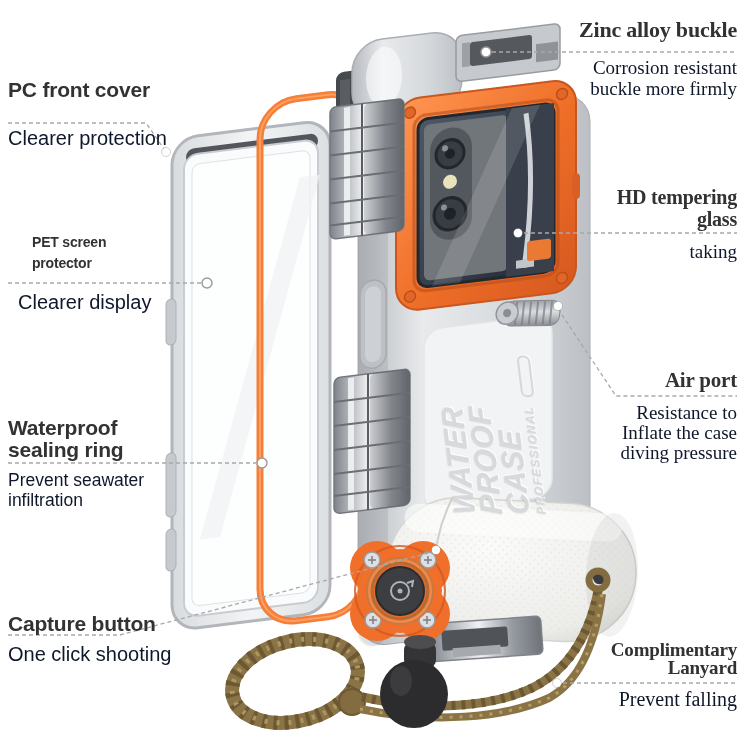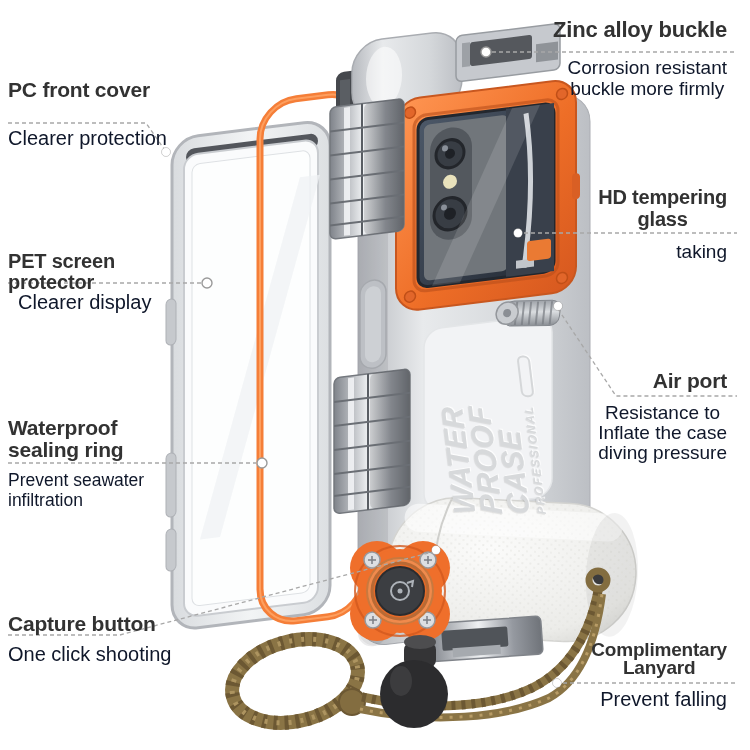--- a/index.html
+++ b/index.html
@@ -1,21 +1,21 @@
 <!DOCTYPE html>
 <html><head>
 <meta charset="utf-8">
 <style>
   html,body{margin:0;padding:0;background:#fff;}
   #stage{position:relative;width:750px;height:750px;background:#fff;overflow:hidden;
          font-family:"Liberation Sans","DejaVu Sans",sans-serif;}
   #art{position:absolute;left:0;top:0;width:750px;height:750px;}
   .co-title{position:absolute;font-weight:700;color:#323232;font-size:21px;line-height:23px;letter-spacing:-0.2px;white-space:nowrap;}
   .co-desc{position:absolute;color:#0f172a;font-size:19px;line-height:21px;white-space:nowrap;}
-  .al-r{text-align:center;right:23px;}
+  .al-r{text-align:right;right:13px;font-family:Liberation Serif, serif;}
   .al-l{left:8px;}
   
   #brand-plate-text{
     position:absolute;left:488px;top:420px;width:190px;height:140px;
     transform:translate(-50%,-50%) rotate(-97deg) skewX(-7deg);
     display:flex;flex-direction:column;justify-content:center;align-items:flex-start;
     color:#d7d9db;
     text-shadow:1px 1px 1px rgba(255,255,255,.95), -1px -1px 1px rgba(0,0,0,.10);
     pointer-events:none;
   }
@@ -306,21 +306,21 @@
   <div class="co-desc al-l" style="top:128px;font-size:20px;">Clearer protection</div>
 
   <div class="co-title al-r" style="top:186px;font-size:20px;line-height:22px;">
     <div>HD tempering</div>
     <div>glass</div>
   </div>
   <div class="co-desc al-r" style="top:241px;">
     <div>taking</div>
   </div>
 
-  <div class="co-title al-l" style="top:251px;font-size:20px;line-height:21px;">
+  <div class="co-title al-l" style="top:232px;font-size:14px;line-height:21px;margin-left:24px;">
     <div>PET screen</div>
     <div>protector</div>
   </div>
   <div class="co-desc al-l" style="top:292px;font-size:20px;margin-left:10px;">Clearer display</div>
 
   <div class="co-title al-r" style="top:369px;">Air port</div>
   <div class="co-desc al-r" style="top:403px;line-height:20px;">
     <div>Resistance to</div>
     <div>Inflate the case</div>
     <div>diving pressure</div>

